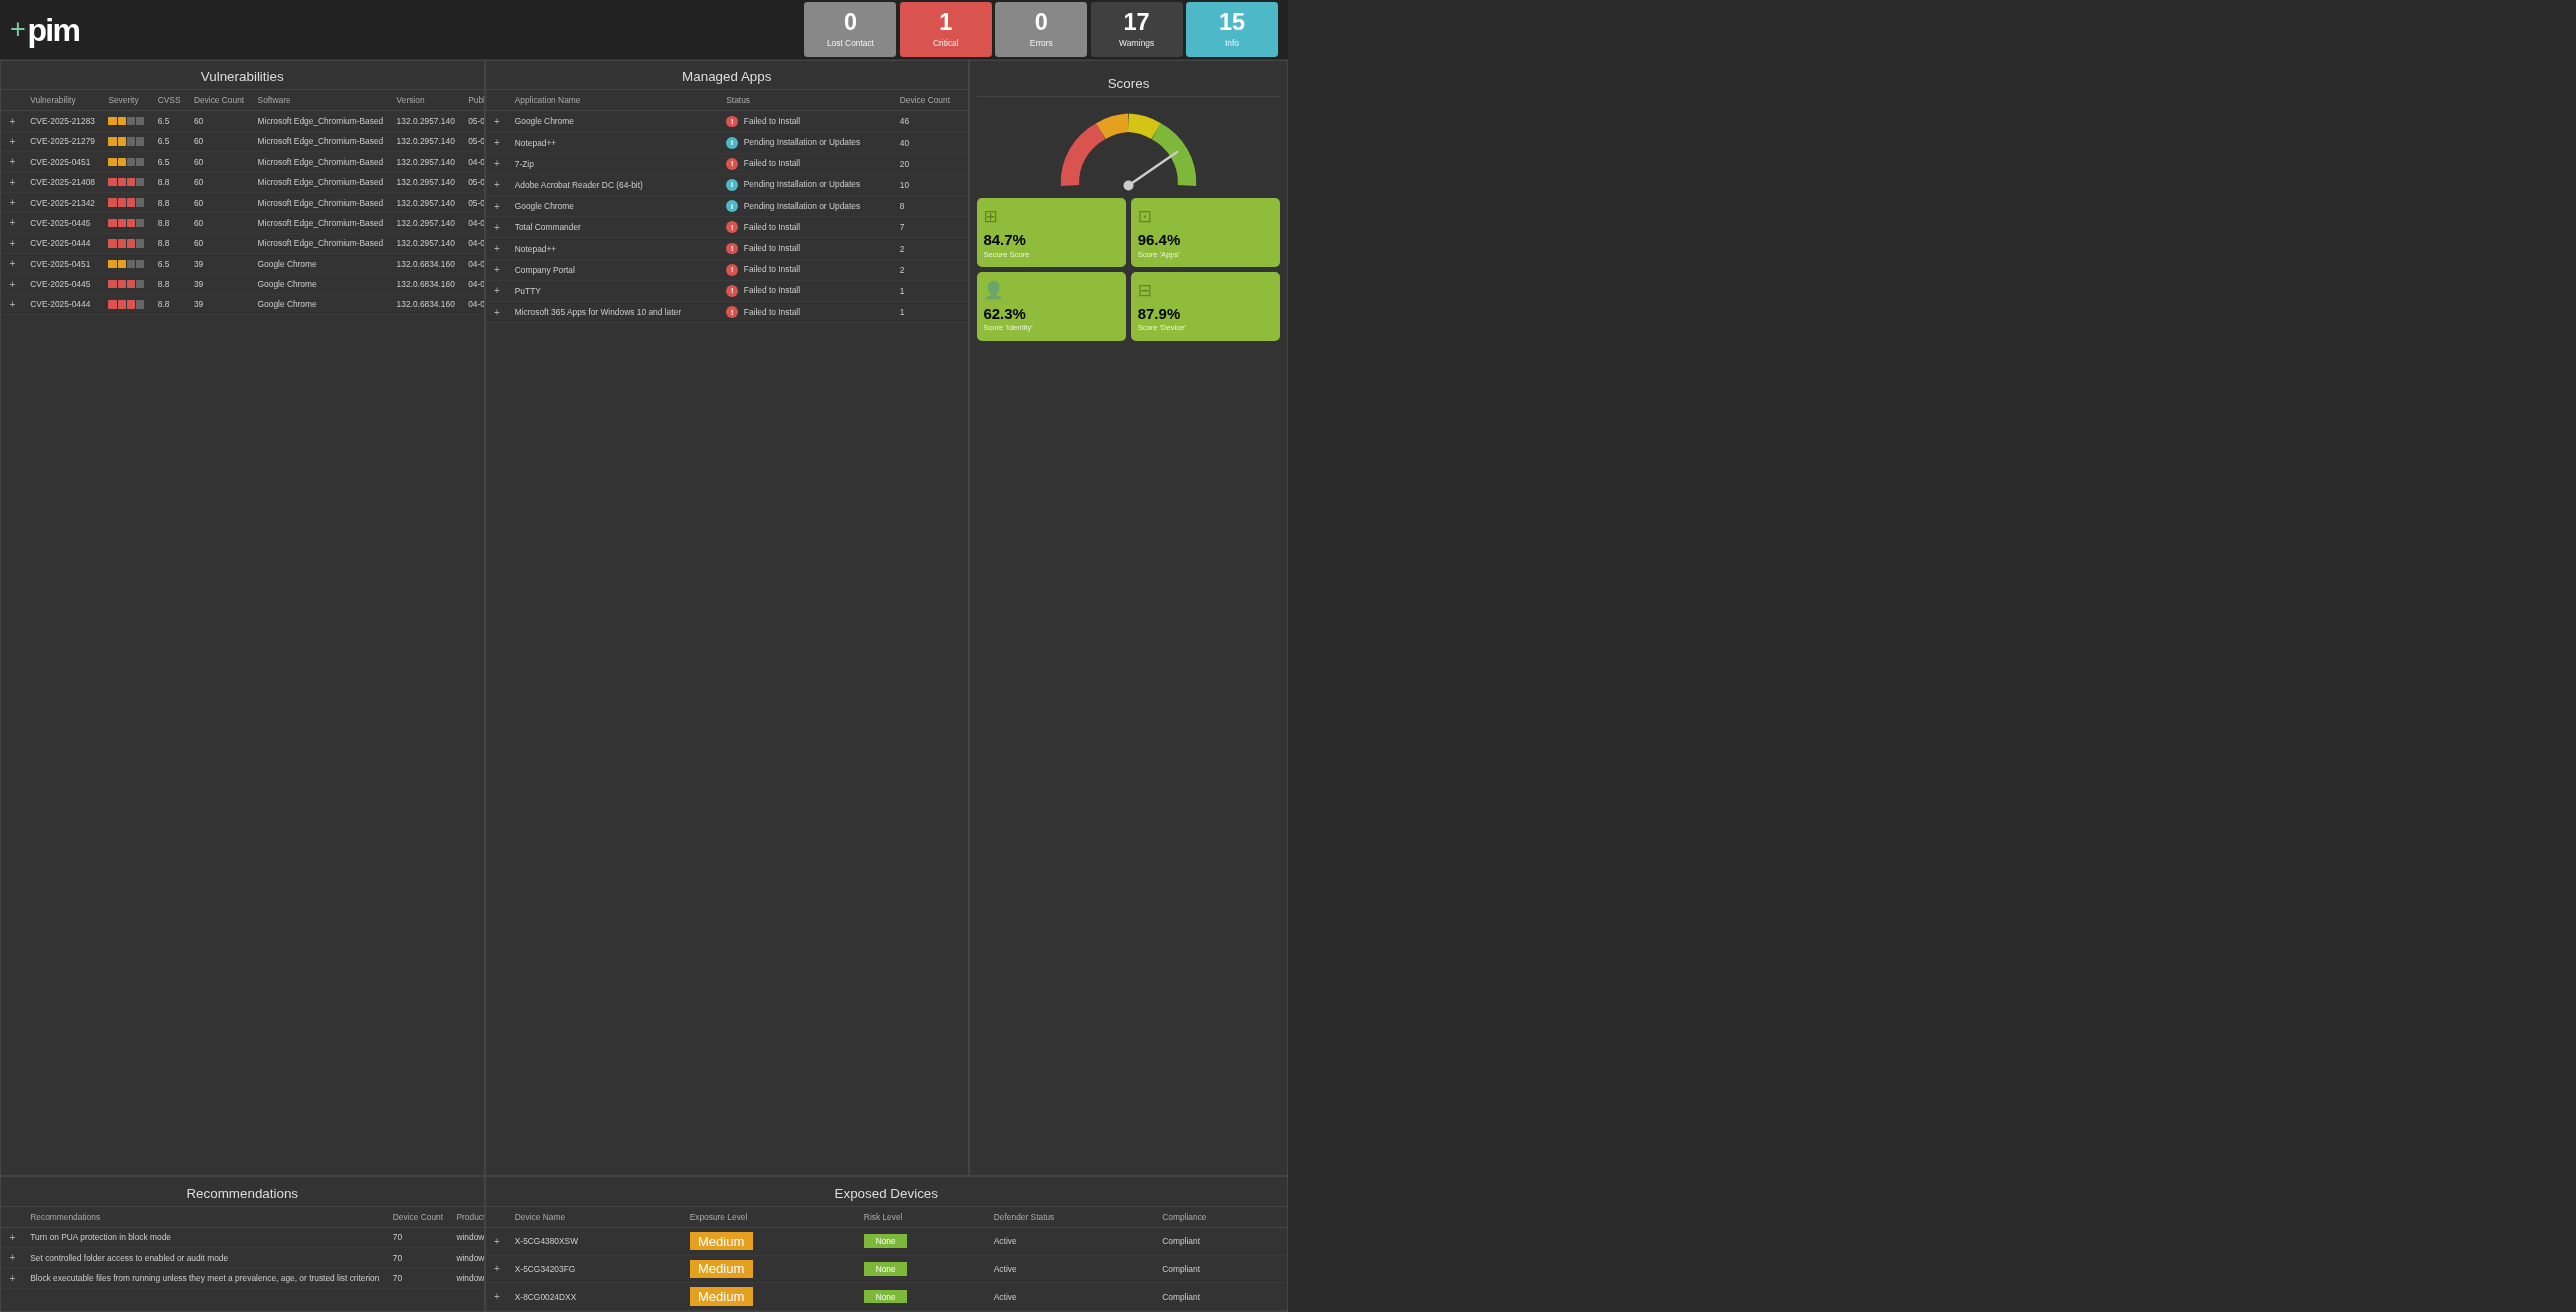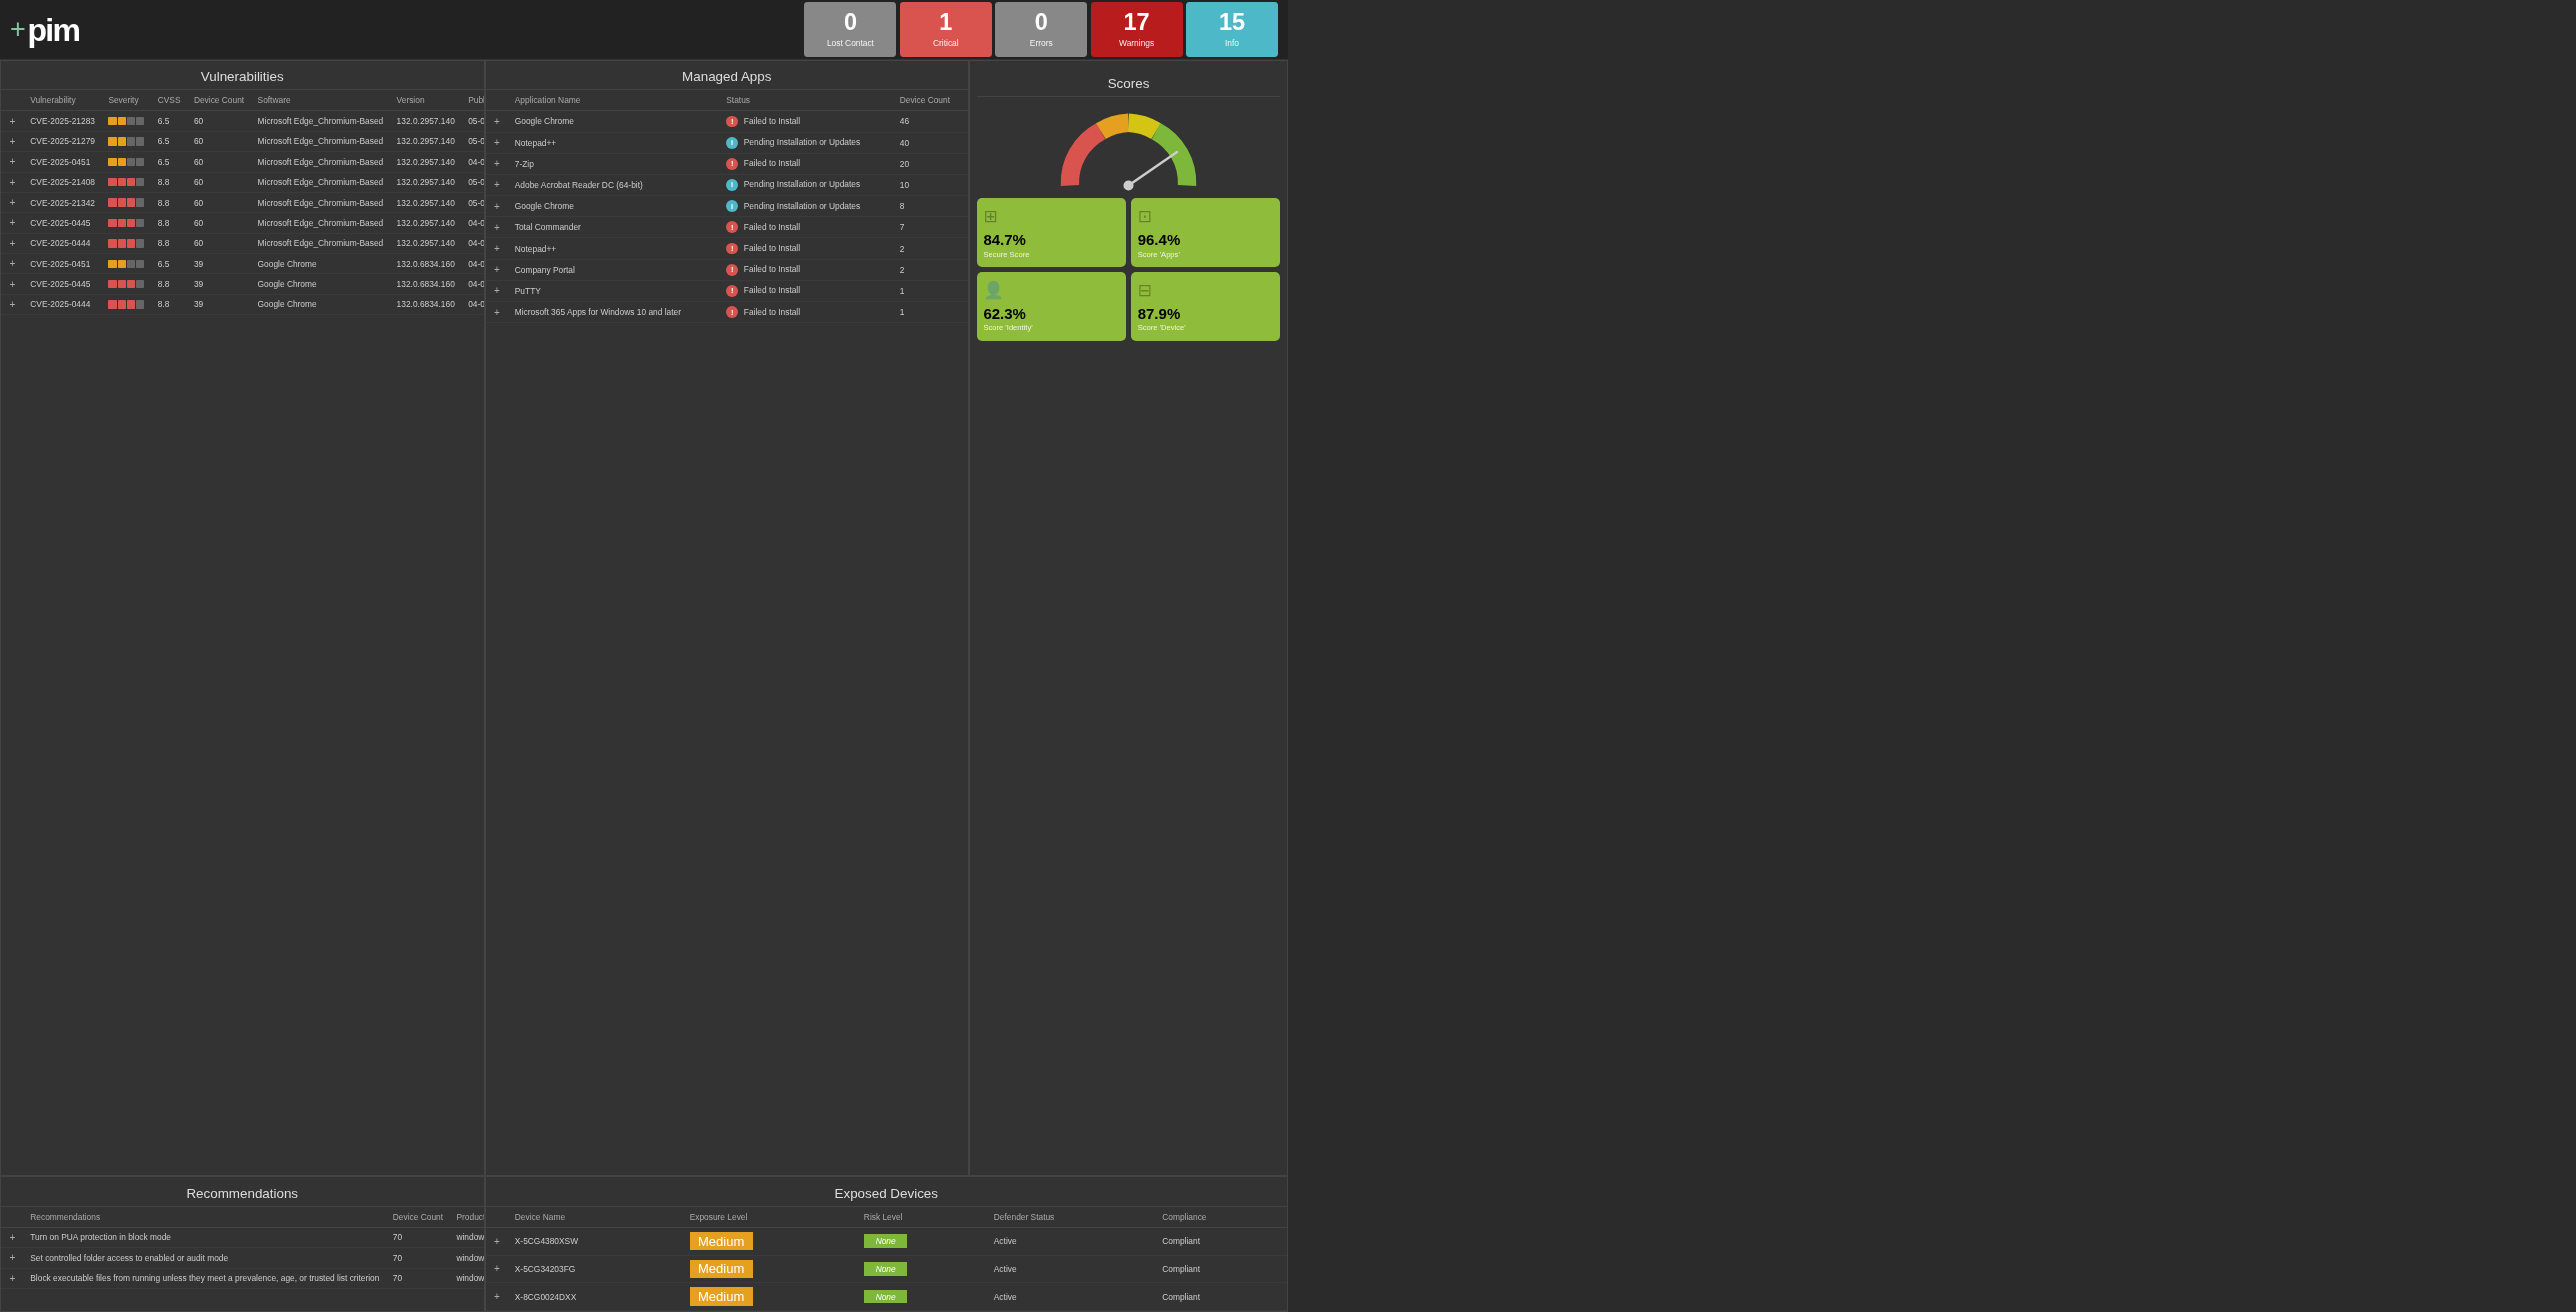--- a/index.html
+++ b/index.html
@@ -64,21 +64,21 @@
     }
     .stat-card .stat-label {
       font-size: 8.4px;
       color: #fff;
       margin-top: 3px;
       opacity: 0.9;
     }
     .stat-gray { background: #888; }
     .stat-red { background: #d9534f; }
     .stat-gray2 { background: #888; }
-    .stat-orange { background: #b91c1c; }
+    .stat-orange { background: #404040; }
     .stat-teal { background: #4db8c8; }
 
     .panel {
       background: #333;
       border: 0.8px solid #444;
       padding: 0;
       overflow: hidden;
     }
 
     .panel-title {
@@ -221,21 +221,20 @@
       font-size: 13px;
       display: inline-block;
     }
     .badge-none {
       background: #7db83b;
       color: #fff;
       border-radius: 0;
       padding: 1.7px 11.8px;
       font-size: 8.4px;
       display: inline-block;
-      font-style: italic;
     }
   </style>
 </head>
 <body>
 
 <div class="header">
   <div class="logo">
     <span class="logo-plus">+</span>
     <span class="logo-text">pim</span>
   </div>

